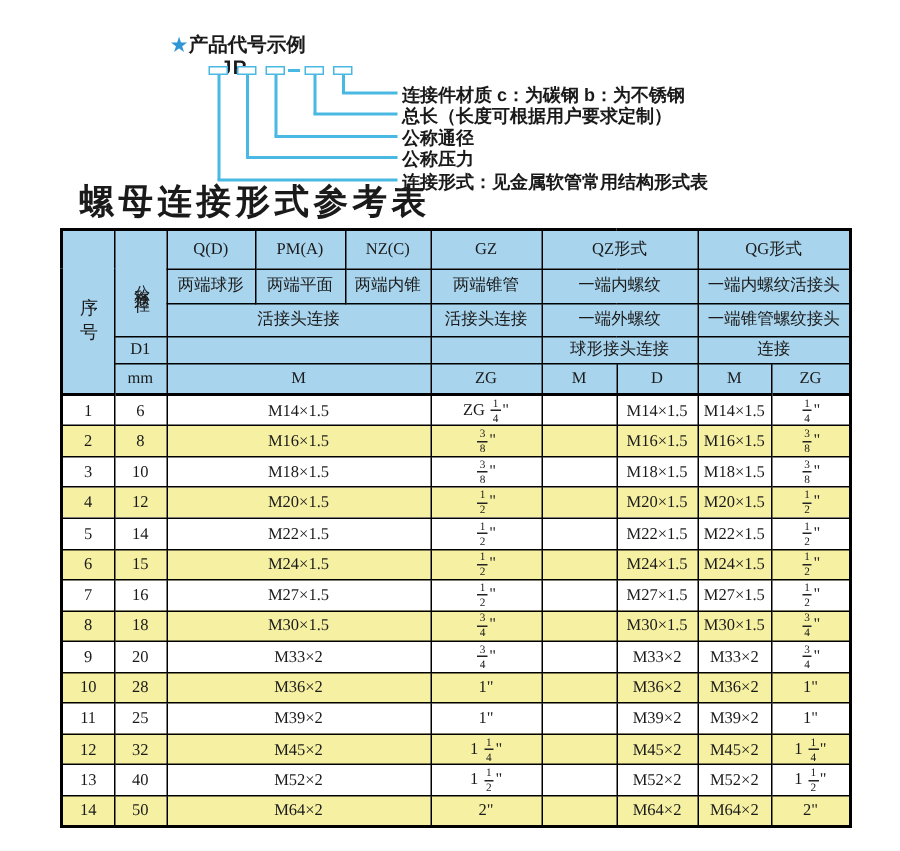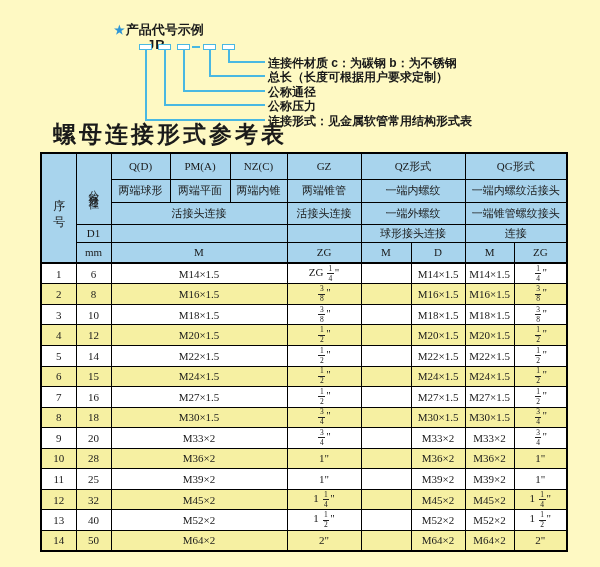--- a/index.html
+++ b/index.html
@@ -1,17 +1,17 @@
 <!DOCTYPE html>
 <html><head>
 <meta charset="utf-8">
 <style>
   * { margin:0; padding:0; box-sizing:border-box; }
   body { background:#e8e8e8; font-family:"Liberation Sans", sans-serif; }
-  .page { position:relative; width:600px; height:567px; background:#fef9c3; overflow:hidden;
+  .page { position:relative; width:600px; height:567px; background:#ffffff; overflow:hidden;
           color:#1a1a1a; }
 
   
   .diagram { position:absolute; left:0; top:0; width:600px; height:150px; }
   .diag-heading { position:absolute; left:114px; top:21px; font-size:13px; font-weight:bold; }
   .diag-heading .star { color:#2f96d5; font-size:12px; margin-right:1px; }
   .code-prefix { position:absolute; left:112px; top:37px; font-size:13px; font-weight:bold; letter-spacing:1px;margin-left:35px; }
   .code-box { position:absolute; top:44px; width:13px; height:6px; border:1.5px solid #49b8e2; background:#fff; }
   .code-dash { position:absolute; top:46px; width:8px; height:2px; background:#49b8e2; }
   .vline { position:absolute; width:1.5px; background:#49b8e2; }

